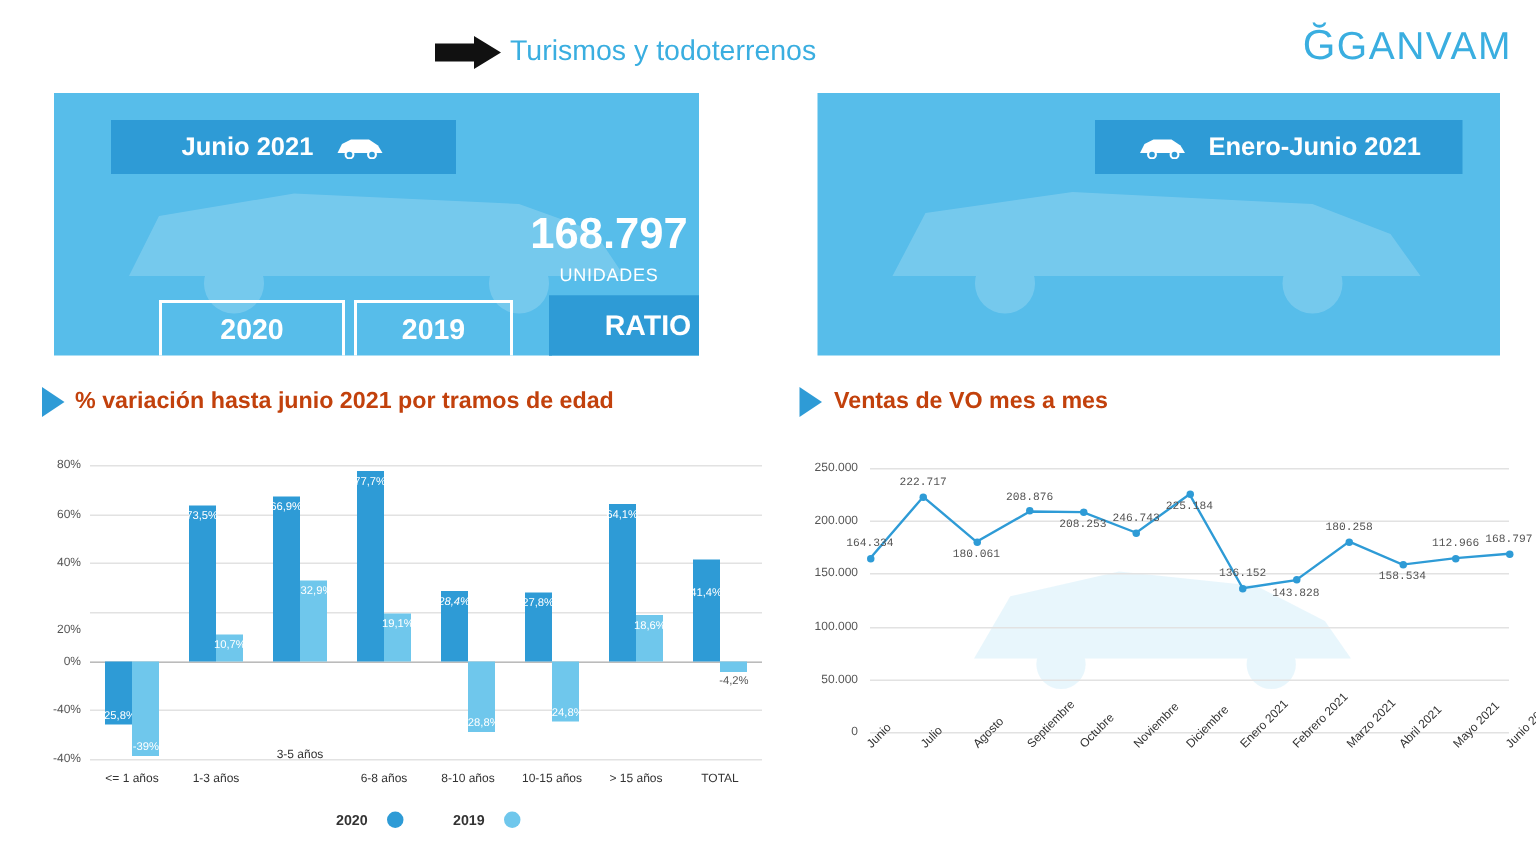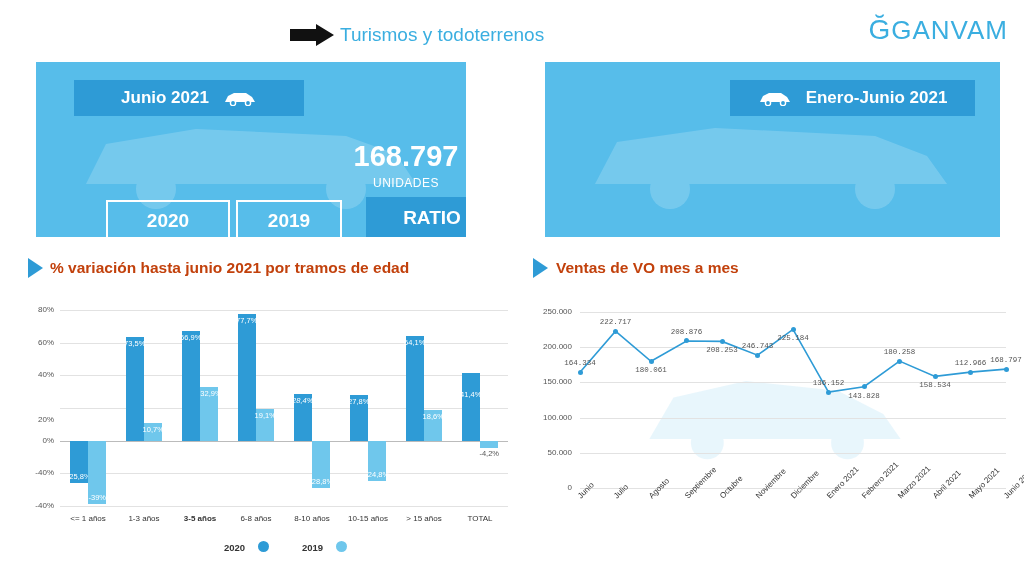--- a/index.html
+++ b/index.html
@@ -187,21 +187,21 @@
     <div class="cat-lbl" style="left: 40px; top: 218px;">&lt;= 1 años</div>
     <div class="bar c2020" style="left: 107.52px; top: 41.1133px; width: 18.48px; height: 103.553px;"></div>
     <div class="bar-val inv" style="left: 96.76px; top: 43.1133px;">73,5%</div>
     <div class="bar c2019" style="left: 126px; top: 127.19px; width: 18.48px; height: 17.4767px;"></div>
     <div class="bar-val inv" style="left: 115.24px; top: 129.19px;">10,7%</div>
     <div class="cat-lbl" style="left: 96px; top: 218px;">1-3 años</div>
     <div class="bar c2020" style="left: 163.52px; top: 35.3967px; width: 18.48px; height: 109.27px;"></div>
     <div class="bar-val inv" style="left: 152.76px; top: 37.3967px;">66,9%</div>
     <div class="bar c2019" style="left: 182px; top: 90.93px; width: 18.48px; height: 53.7367px;"></div>
     <div class="bar-val inv" style="left: 173px; top: 92.93px;">32,9%</div>
-    <div class="cat-lbl" style="left: 152px; top: 218px; font-weight: bold;">3-5 años</div>
+    <div class="cat-lbl" style="left: 152px; top: 202px;">3-5 años</div>
     <div class="bar c2020" style="left: 219.52px; top: 17.7567px; width: 18.48px; height: 126.91px;"></div>
     <div class="bar-val inv" style="left: 208.76px; top: 19.7567px;">77,7%</div>
     <div class="bar c2019" style="left: 238px; top: 113.47px; width: 18.48px; height: 31.1967px;"></div>
     <div class="bar-val inv" style="left: 227.24px; top: 115.47px;">19,1%</div>
     <div class="cat-lbl" style="left: 208px; top: 218px;">6-8 años</div>
     <div class="bar c2020" style="left: 275.52px; top: 98.28px; width: 18.48px; height: 46.3867px;"></div>
     <div class="bar-val inv" style="left: 264.76px; top: 100.28px; font-style: italic;">28,4%</div>
     <div class="bar c2019" style="left: 294px; top: 144.667px; width: 18.48px; height: 47.04px;"></div>
     <div class="bar-val inv" style="left: 283.24px; top: 180.707px;">-28,8%</div>
     <div class="cat-lbl" style="left: 264px; top: 218px;">8-10 años</div>

